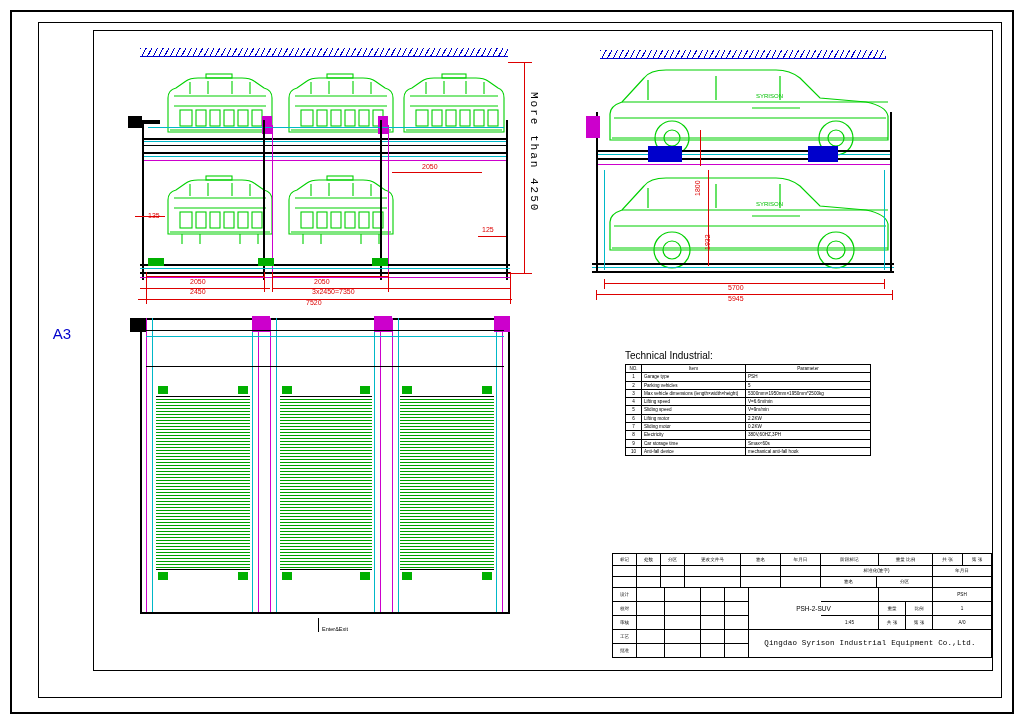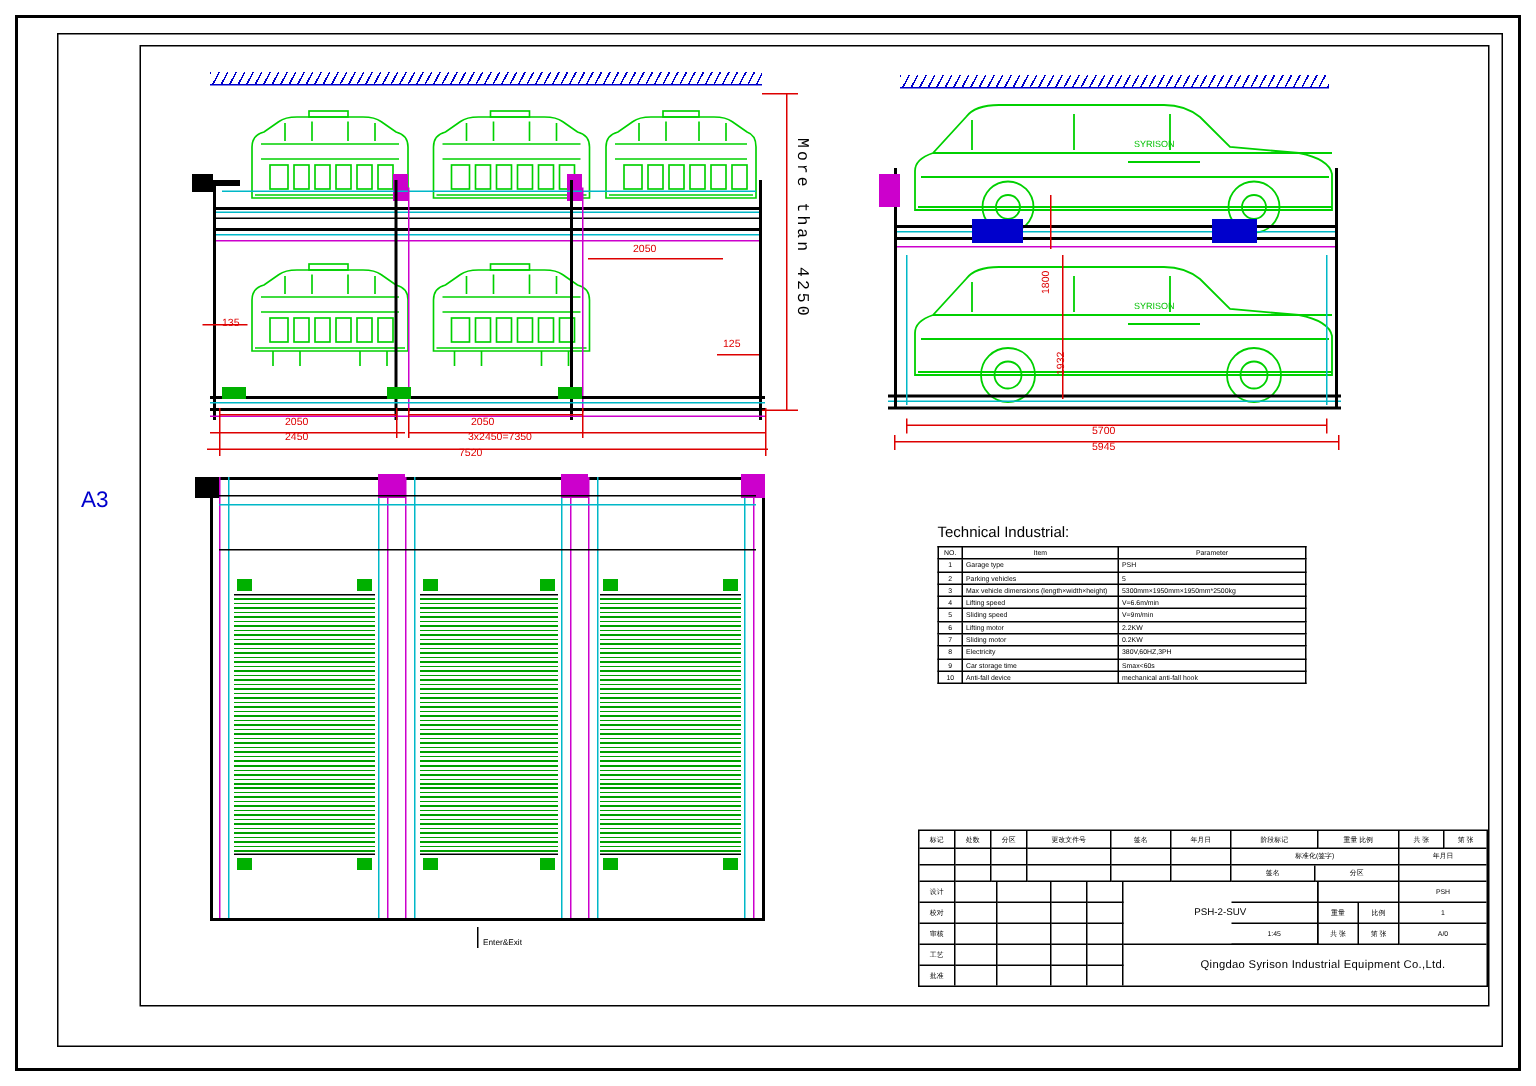--- a/index.html
+++ b/index.html
@@ -32,23 +32,23 @@
   }
   .sheet-work {
     position: absolute;
     left: 93px; top: 30px;
     width: 900px; height: 641px;
     border: 1px solid #000;
     box-sizing: border-box;
   }
   .size-label {
     position: absolute;
-    left: 54px; top: 325px;
+    left: 40px; top: 325px;
     width: 44px;
-    text-align: left;
+    text-align: center;
     font-size: 15px;
     color: #0000cc;
     font-family: "Liberation Sans", sans-serif;
   }
   
   .ln { position: absolute; background: #000; }
   .hline { height: 1px; }
   .vline { width: 1px; }
   .hatch {
     position: absolute;
@@ -608,16 +608,16 @@
     <div class="cell" style="left:293px;top:62px;width:27px;height:14px;">第 张</div>
     <div class="cell nb-r" style="left:320px;top:62px;width:58px;height:14px;">A/0</div>
 
     <div class="cell" style="left:266px;top:62px;width:0;height:0;border:none;"></div>
     <div class="cell" style="left:266px;top:48px;width:0;height:0;border:none;"></div>
 
     <div class="cell" style="left:208px;top:62px;width:58px;height:14px;">1:45</div>
     <div class="cell" style="left:208px;top:48px;width:58px;height:14px;"></div>
     <div class="cell" style="left:208px;top:34px;width:58px;height:14px;"></div>
 
-    <div class="cell company nb-r nb-b" style="left:148px;top:76px;width:242px;height:27px;">Qingdao Syrison Industrial Equipment Co.,Ltd.</div>
+    <div class="cell company nb-r nb-b" style="left:136px;top:76px;width:242px;height:27px;font-family:Liberation Mono, monospace;">Qingdao Syrison Industrial Equipment Co.,Ltd.</div>
   </div>
 
 </div>
 
 </body></html>

